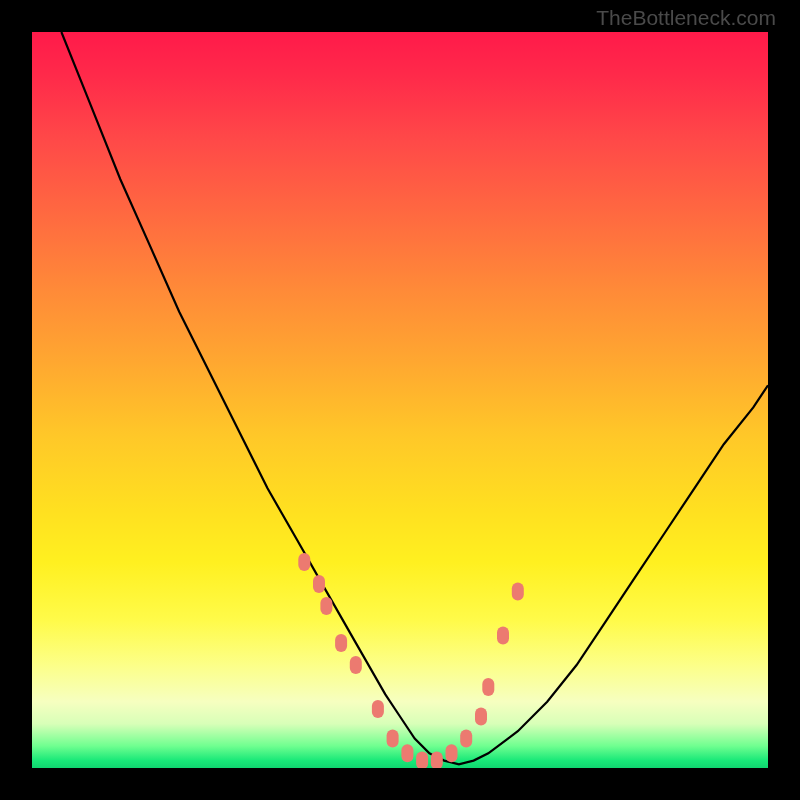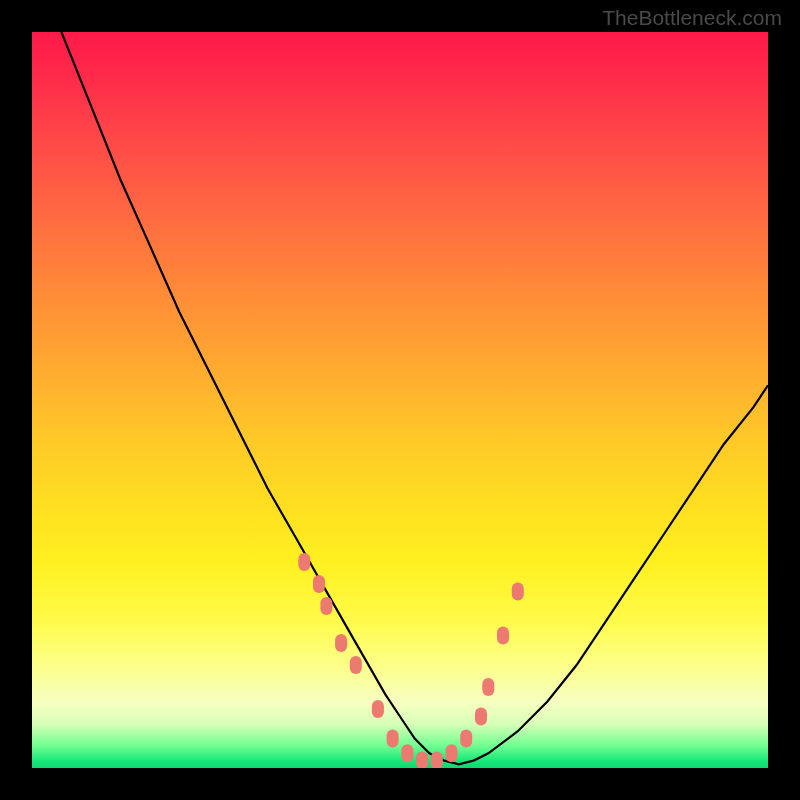--- a/index.html
+++ b/index.html
@@ -7,21 +7,21 @@
     width: 800px;
     height: 800px;
     background: #000;
     position: relative;
     overflow: hidden;
     font-family: Arial, sans-serif;
   }
   .attribution {
     position: absolute;
     top: 6px;
-    right: 18px;
+    right: 24px;
     color: #4a4a4a;
     font-size: 21px;
     font-weight: 400;
     z-index: 10;
   }
   .plot-area {
     position: absolute;
     top: 32px;
     left: 32px;
     width: 736px;

